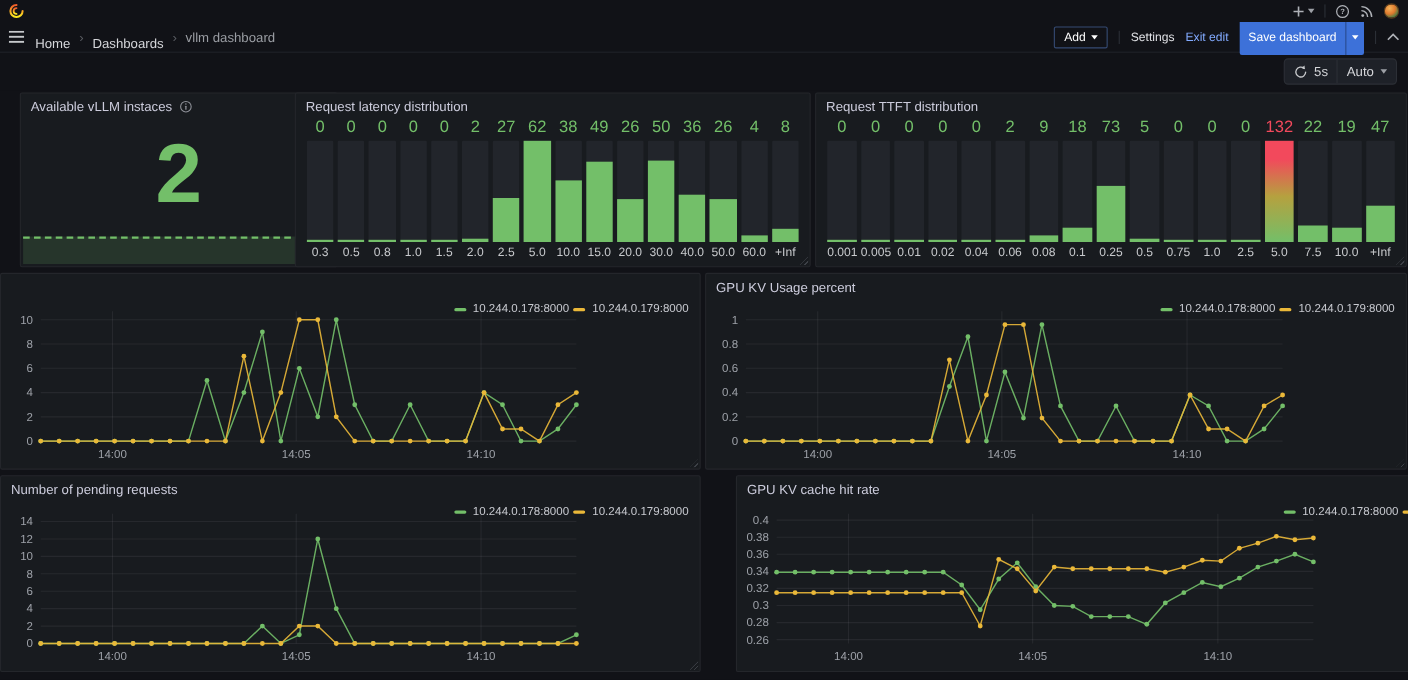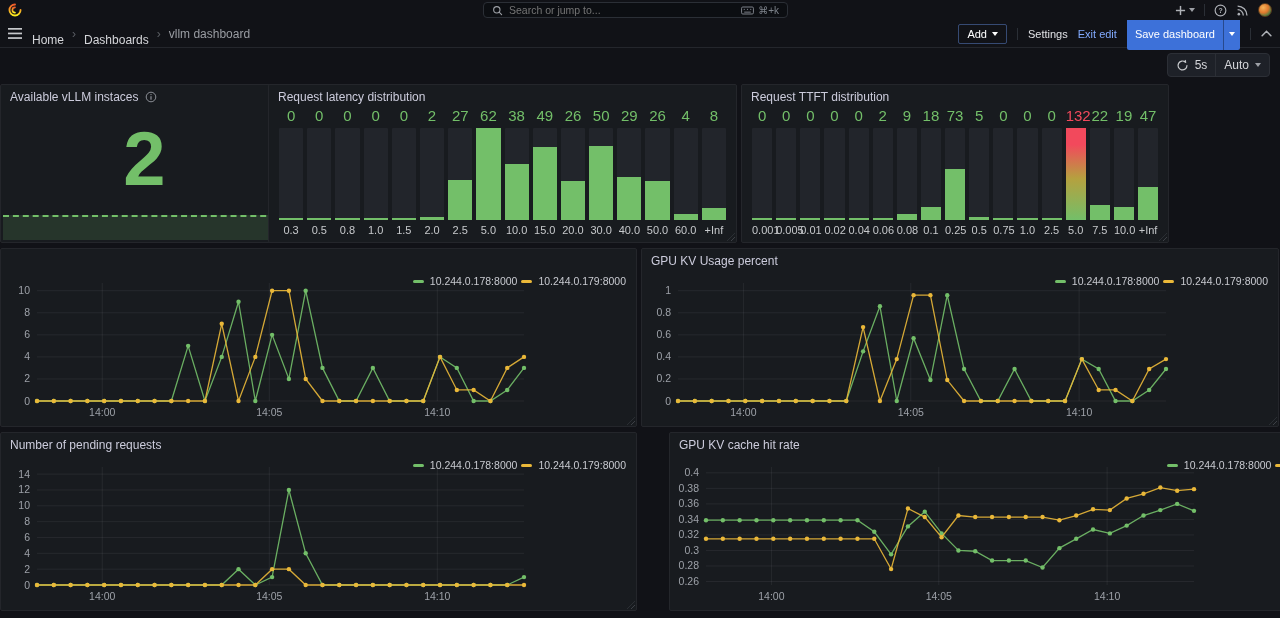--- a/index.html
+++ b/index.html
@@ -83,41 +83,20 @@
           <stop offset="0" stop-color="#fcee1f"></stop>
               <stop offset="1" stop-color="#f15b2a"></stop>
         </linearGradient>
           </defs>
         <path d="M12 2.5 C6.5 2.5 2.5 6.8 2.5 12 C2.5 17.2 6.8 21.5 12 21.5 C17.2 21.5 21.5 17.2 21.5 12" fill="none" stroke="url(#glg)" stroke-width="3.2" stroke-linecap="round"></path>
         <path d="M12 7.5 C9.4 7.5 7.5 9.5 7.5 12 C7.5 14.5 9.5 16.5 12 16.5" fill="none" stroke="url(#glg)" stroke-width="2.8" stroke-linecap="round"></path>
       </svg>
     </span>
   </div>
 
-  <div class="searchbox">
-    <span class="ic">
-      <svg width="11" height="11" viewBox="0 0 16 16">
-          <circle cx="7" cy="7" r="4.6" fill="none" stroke="#9da0a6" stroke-width="1.6"></circle>
-          <line x1="10.4" y1="10.4" x2="14" y2="14" stroke="#9da0a6" stroke-width="1.6" stroke-linecap="round"></line>
-        </svg>
-    </span>
-    <input type="text" placeholder="Search or jump to..." style="">
-    <span class="kbd-hint">
-      <span class="ic">
-        <svg width="13" height="9" viewBox="0 0 16 10">
-            <rect x="0.7" y="0.7" width="14.6" height="8.6" rx="1.5" fill="none" stroke="#7e838b" stroke-width="1.2"></rect>
-            <line x1="4" y1="7" x2="12" y2="7" stroke="#7e838b" stroke-width="1.2"></line>
-            <circle cx="4" cy="3.6" r="0.8" fill="#7e838b"></circle>
-            <circle cx="8" cy="3.6" r="0.8" fill="#7e838b"></circle>
-            <circle cx="12" cy="3.6" r="0.8" fill="#7e838b"></circle>
-          </svg>
-      </span>
-      <span>⌘+k</span>
-    </span>
-  </div>
 
   <div class="nav1-right">
     <span class="ic" style="gap:3px">
       <svg width="11" height="11" viewBox="0 0 12 12">
           <line x1="6" y1="1" x2="6" y2="11" stroke="#aeb1b7" stroke-width="1.6"></line>
           <line x1="1" y1="6" x2="11" y2="6" stroke="#aeb1b7" stroke-width="1.6"></line>
         </svg>
       <span class="caret"></span>
     </span>
     <span class="vdiv"></span>
@@ -189,21 +168,21 @@
     </span>
     <span class="tseg">
       <span>Auto</span>
       <span class="caret"></span>
     </span>
   </div>
 </div>
 
 <main class="dash">
 
-  <section class="panel" style="left:0;top:2px;width:289px;height:159px">
+  <section class="panel" style="left:18px;top:2px;width:289px;height:159px">
     <div class="p-head">
       <span class="p-title">Available vLLM instaces</span>
       <span class="ic">
         <svg width="12" height="12" viewBox="0 0 16 16">
             <circle cx="8" cy="8" r="6.4" fill="none" stroke="#8e9198" stroke-width="1.3"></circle>
             <circle cx="8" cy="4.8" r="0.9" fill="#8e9198"></circle>
             <rect x="7.2" y="6.8" width="1.6" height="5" rx="0.8" fill="#8e9198"></rect>
           </svg>
       </span>
     </div>
@@ -295,21 +274,21 @@
           <div class="bar-lab">20.0</div>
         </div>
         <div class="bar-col">
           <div class="bar-val">50</div>
           <div class="bar-track">
             <div class="bar-fill" style="height: 80.6452%;"></div>
           </div>
           <div class="bar-lab">30.0</div>
         </div>
         <div class="bar-col">
-          <div class="bar-val">29</div>
+          <div class="bar-val">36</div>
           <div class="bar-track">
             <div class="bar-fill" style="height: 46.7742%;"></div>
           </div>
           <div class="bar-lab">40.0</div>
         </div>
         <div class="bar-col">
           <div class="bar-val">26</div>
           <div class="bar-track">
             <div class="bar-fill" style="height: 41.9355%;"></div>
           </div>
@@ -326,21 +305,21 @@
           <div class="bar-val">8</div>
           <div class="bar-track">
             <div class="bar-fill" style="height: 12.9032%;"></div>
           </div>
           <div class="bar-lab">+Inf</div>
         </div>
       </div>
     <div class="rs"></div>
   </section>
 
-  <section class="panel" style="left:741px;top:2px;width:428px;height:159px">
+  <section class="panel" style="left:741px;top:2px;width:538px;height:159px">
     <div class="p-head">
       <span class="p-title">Request TTFT distribution</span>
     </div>
     <div class="bar-wrap">
         <div class="bar-col">
           <div class="bar-val">0</div>
           <div class="bar-track">
             <div class="bar-fill" style="height: 2px;"></div>
           </div>
           <div class="bar-lab">0.001</div>

